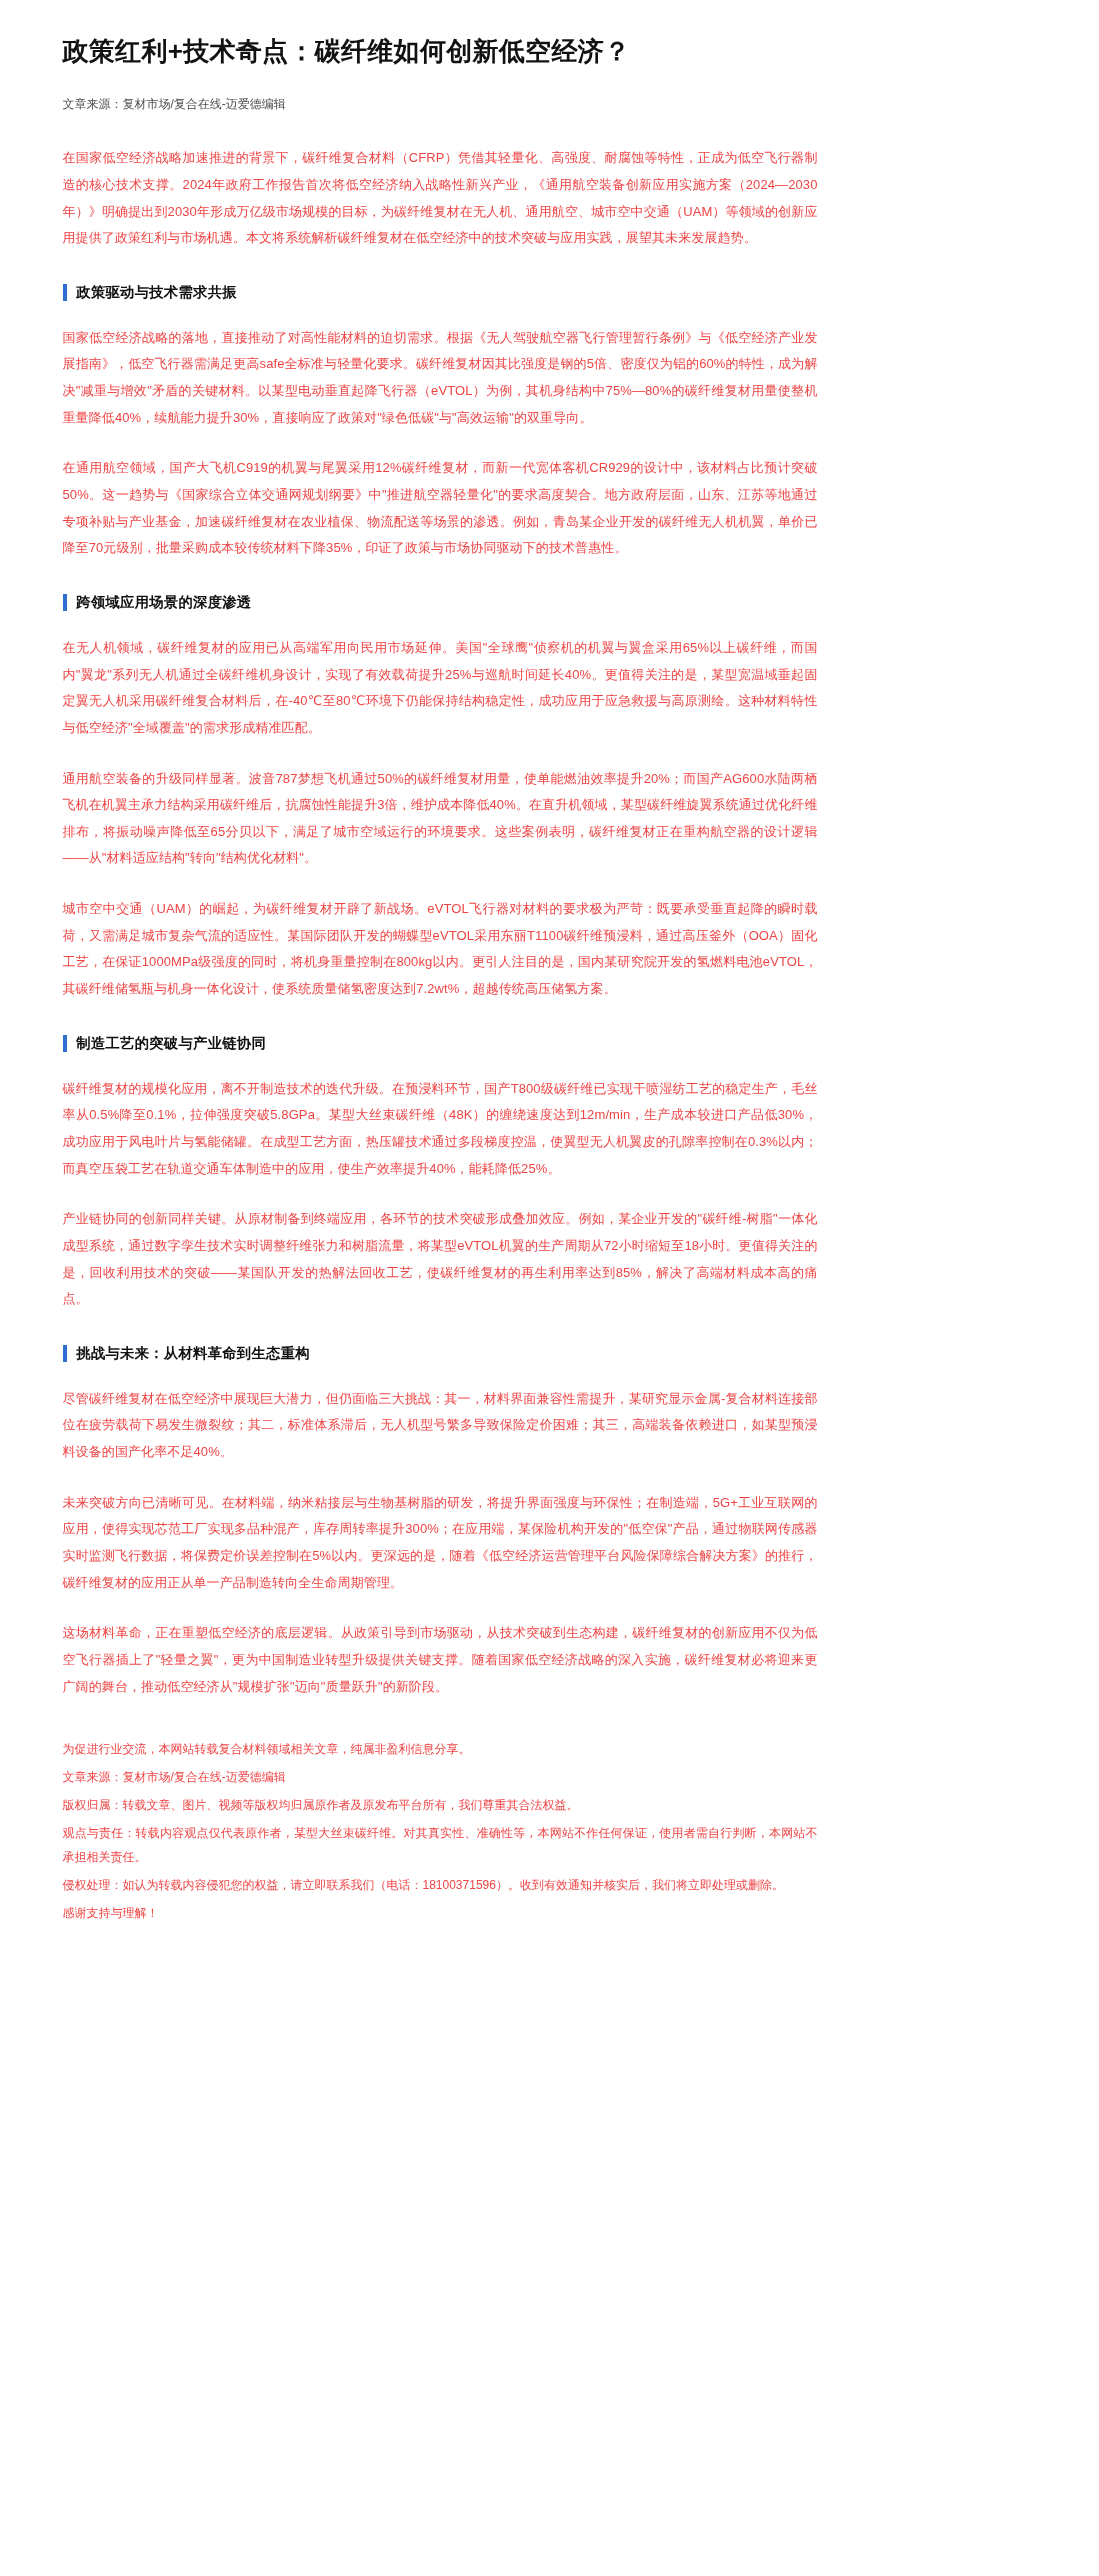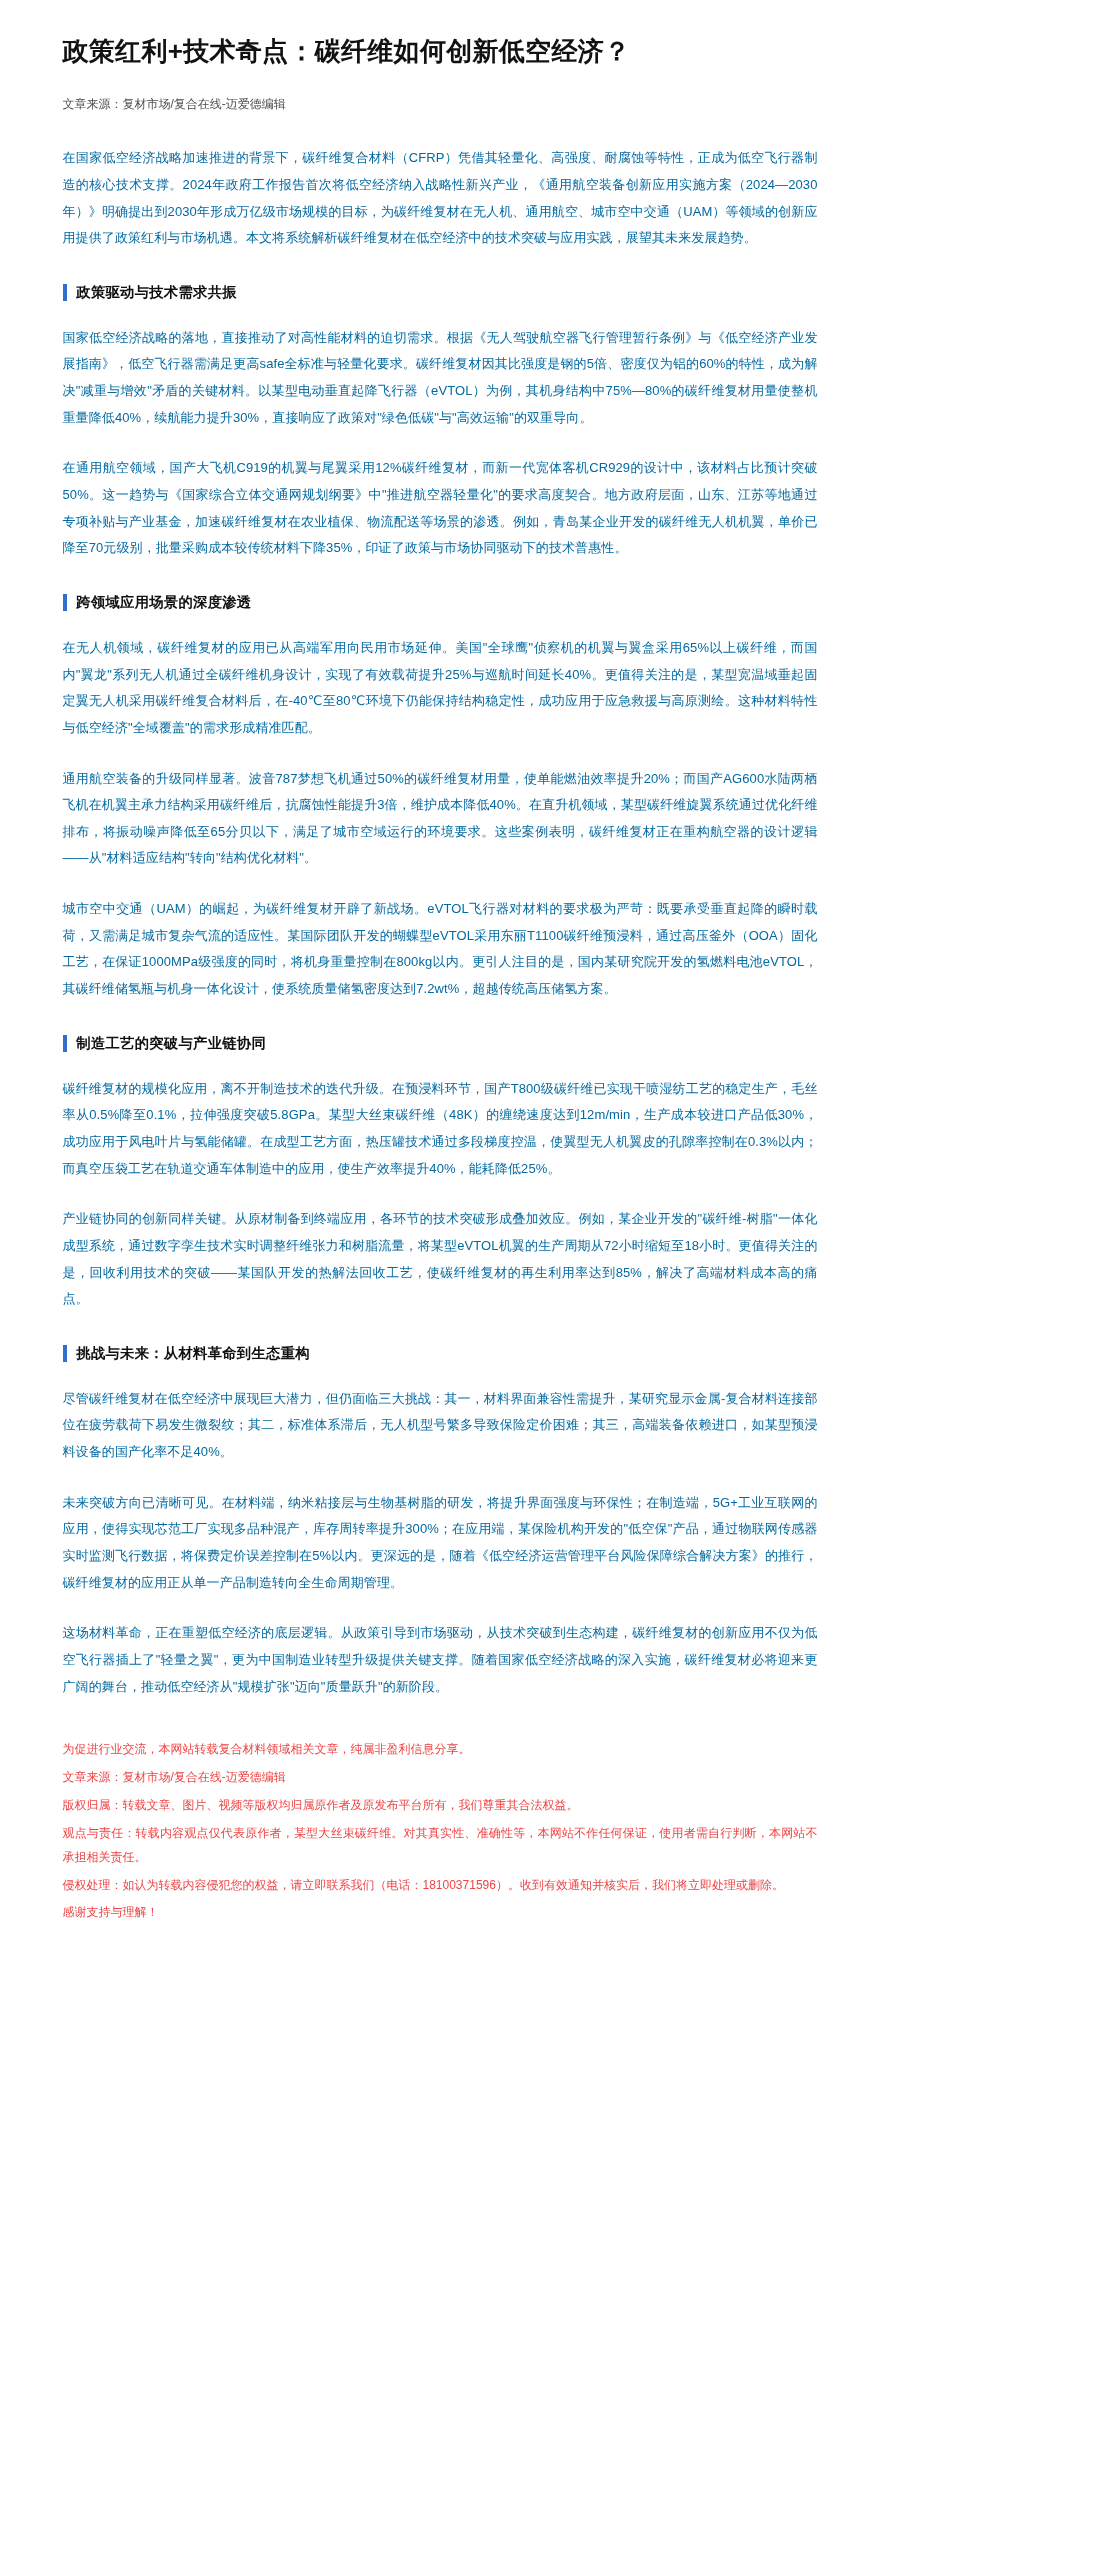--- a/index.html
+++ b/index.html
@@ -35,21 +35,21 @@
   }
   .source-line {
     font-size: 12px;
     color: #4d4d4d;
     margin: 0 0 31px 0;
     line-height: 1.6;
   }
   p.para {
     font-size: 13px;
     line-height: 2.05;
-    color: #0369a1;
+    color: #ef4444;
     margin: 0 0 24px 0;
     text-align: justify;
     text-justify: inter-ideograph;
     letter-spacing: 0.1px;
   }
   .section-head {
     display: flex;
     align-items: center;
     margin: 31px 0 23px 0;
   }
@@ -72,21 +72,20 @@
   }
   .footer-block p {
     font-size: 12px;
     line-height: 1.95;
     color: #ef4444;
     margin: 0 0 4.6px 0;
     text-align: justify;
   }
   .thanks {
     margin-top: 12.6px;
-    font-family: Liberation Mono, monospace;
   }
 </style>
 </head>
 <body>
 
 <div class="page">
   <div class="article">
 
     <h1 class="article-title">政策红利+技术奇点：碳纤维如何创新低空经济？</h1>
 

